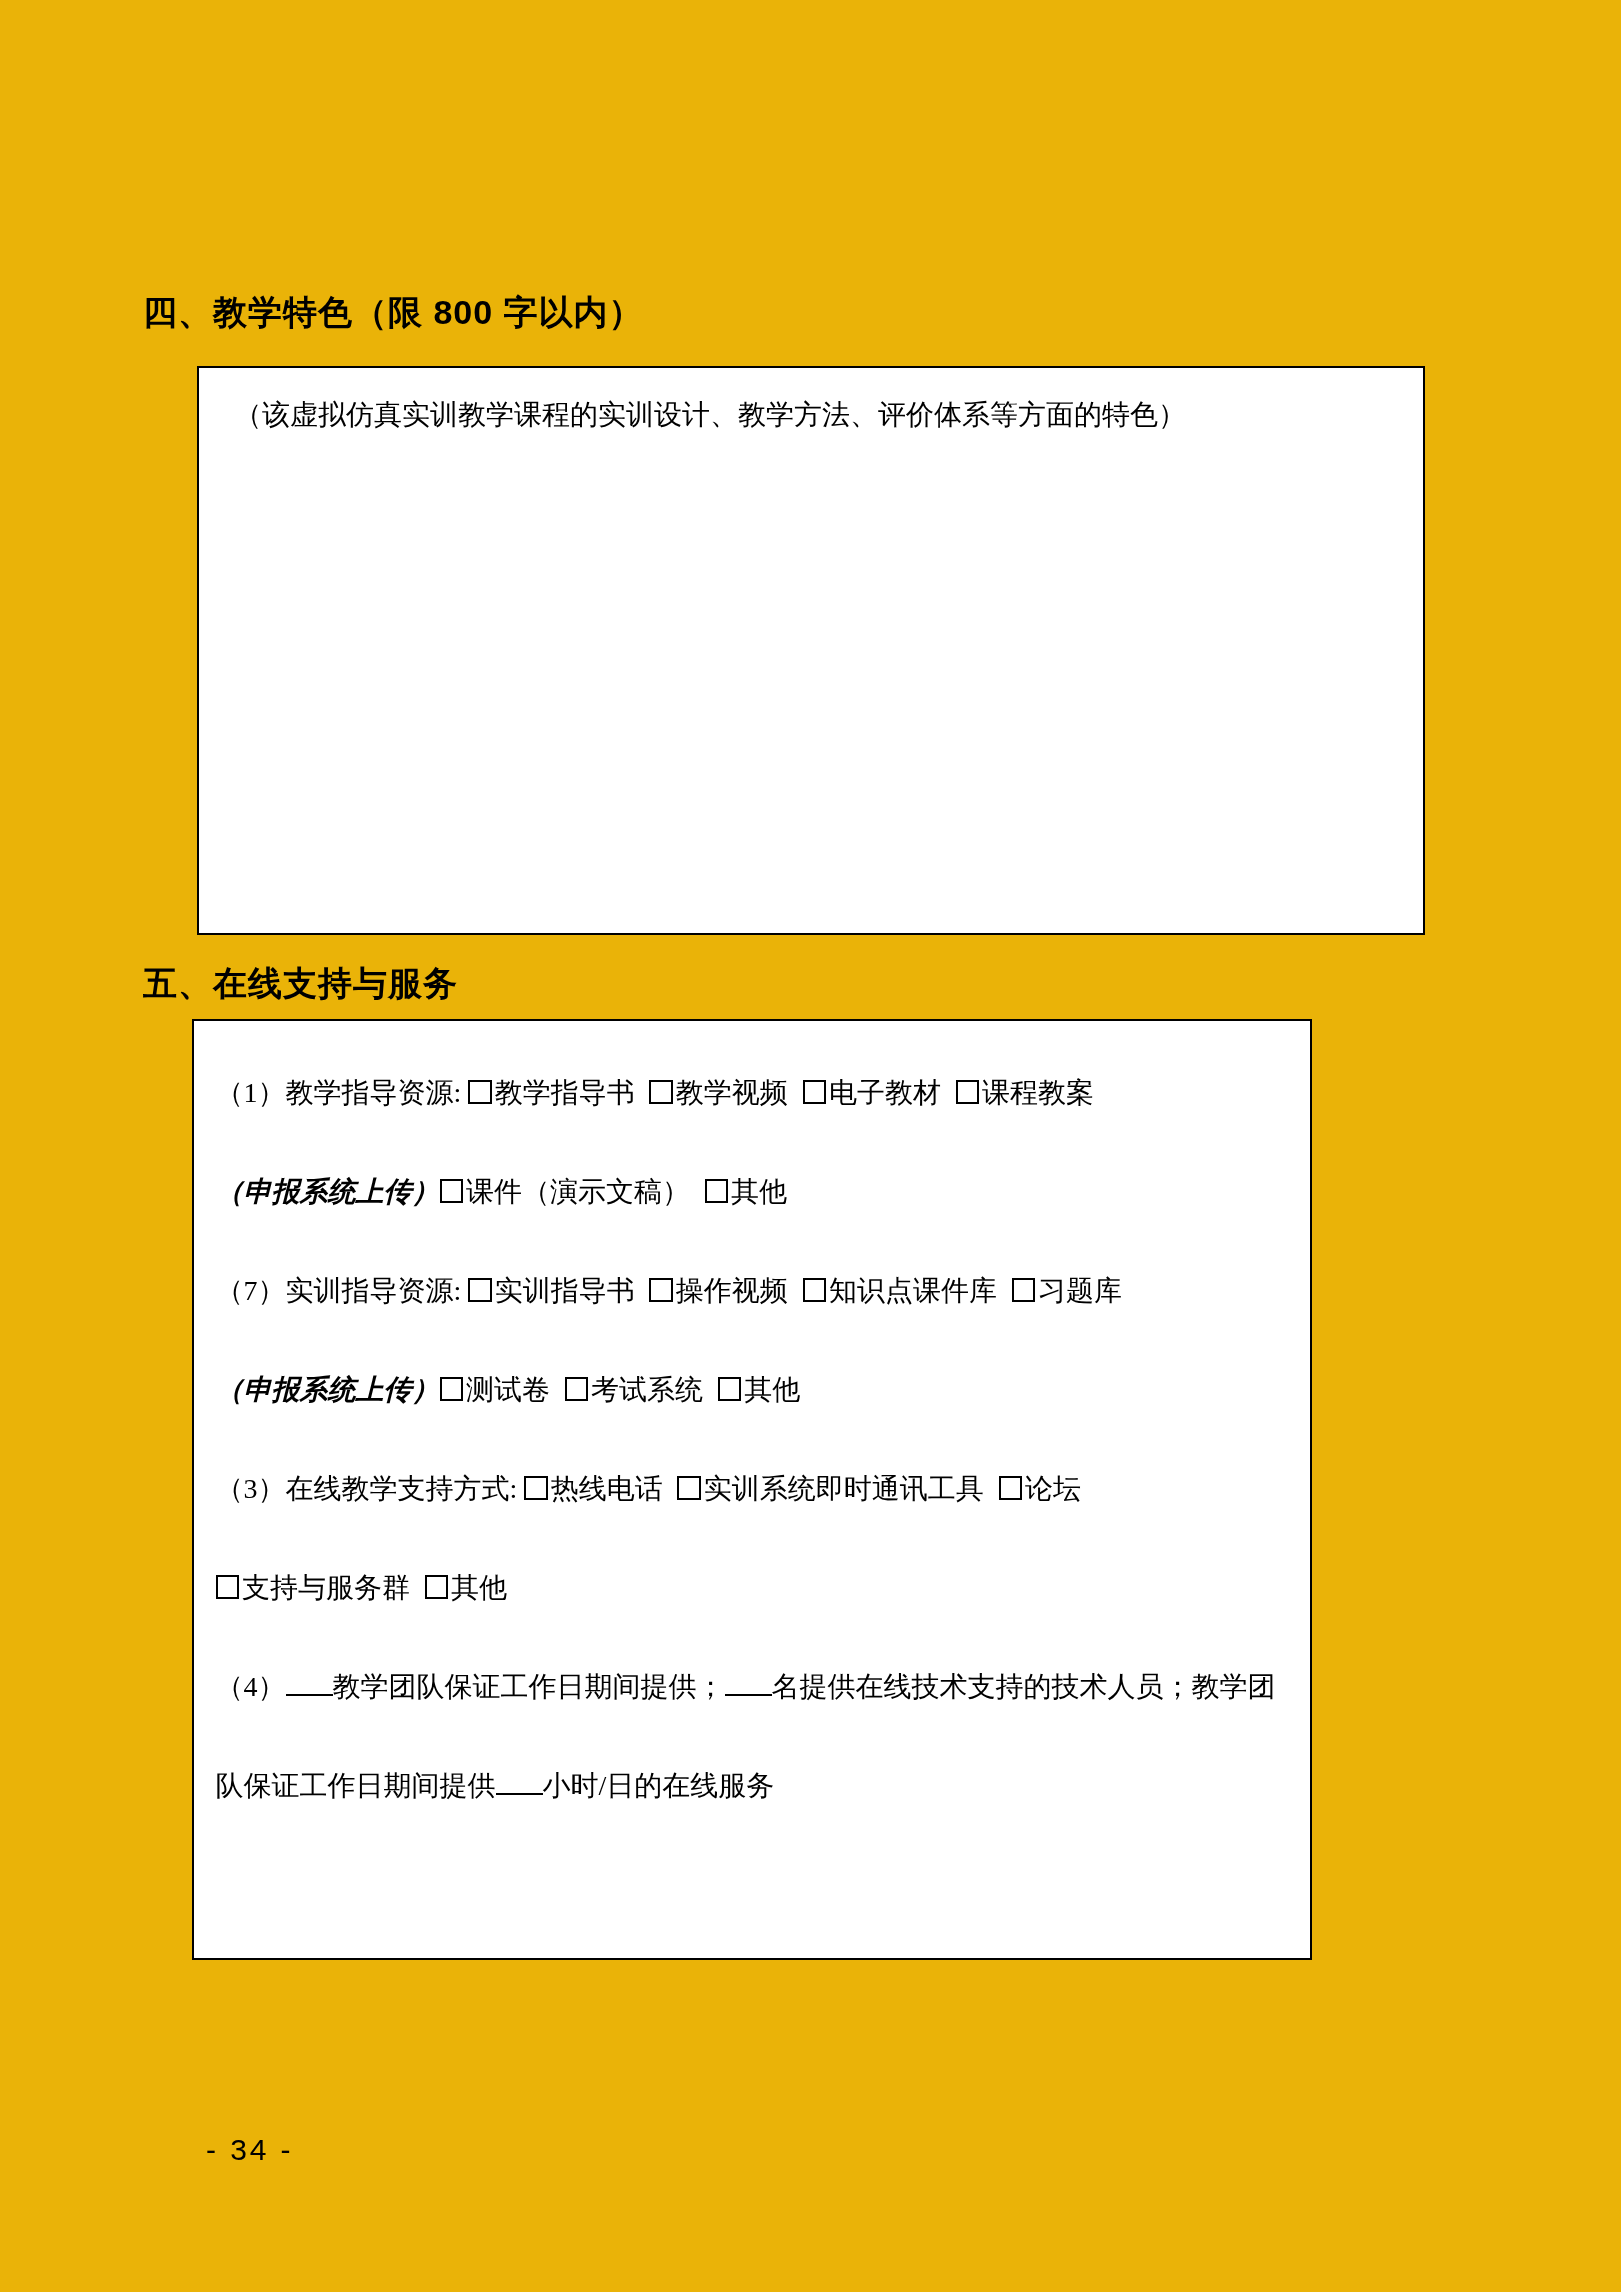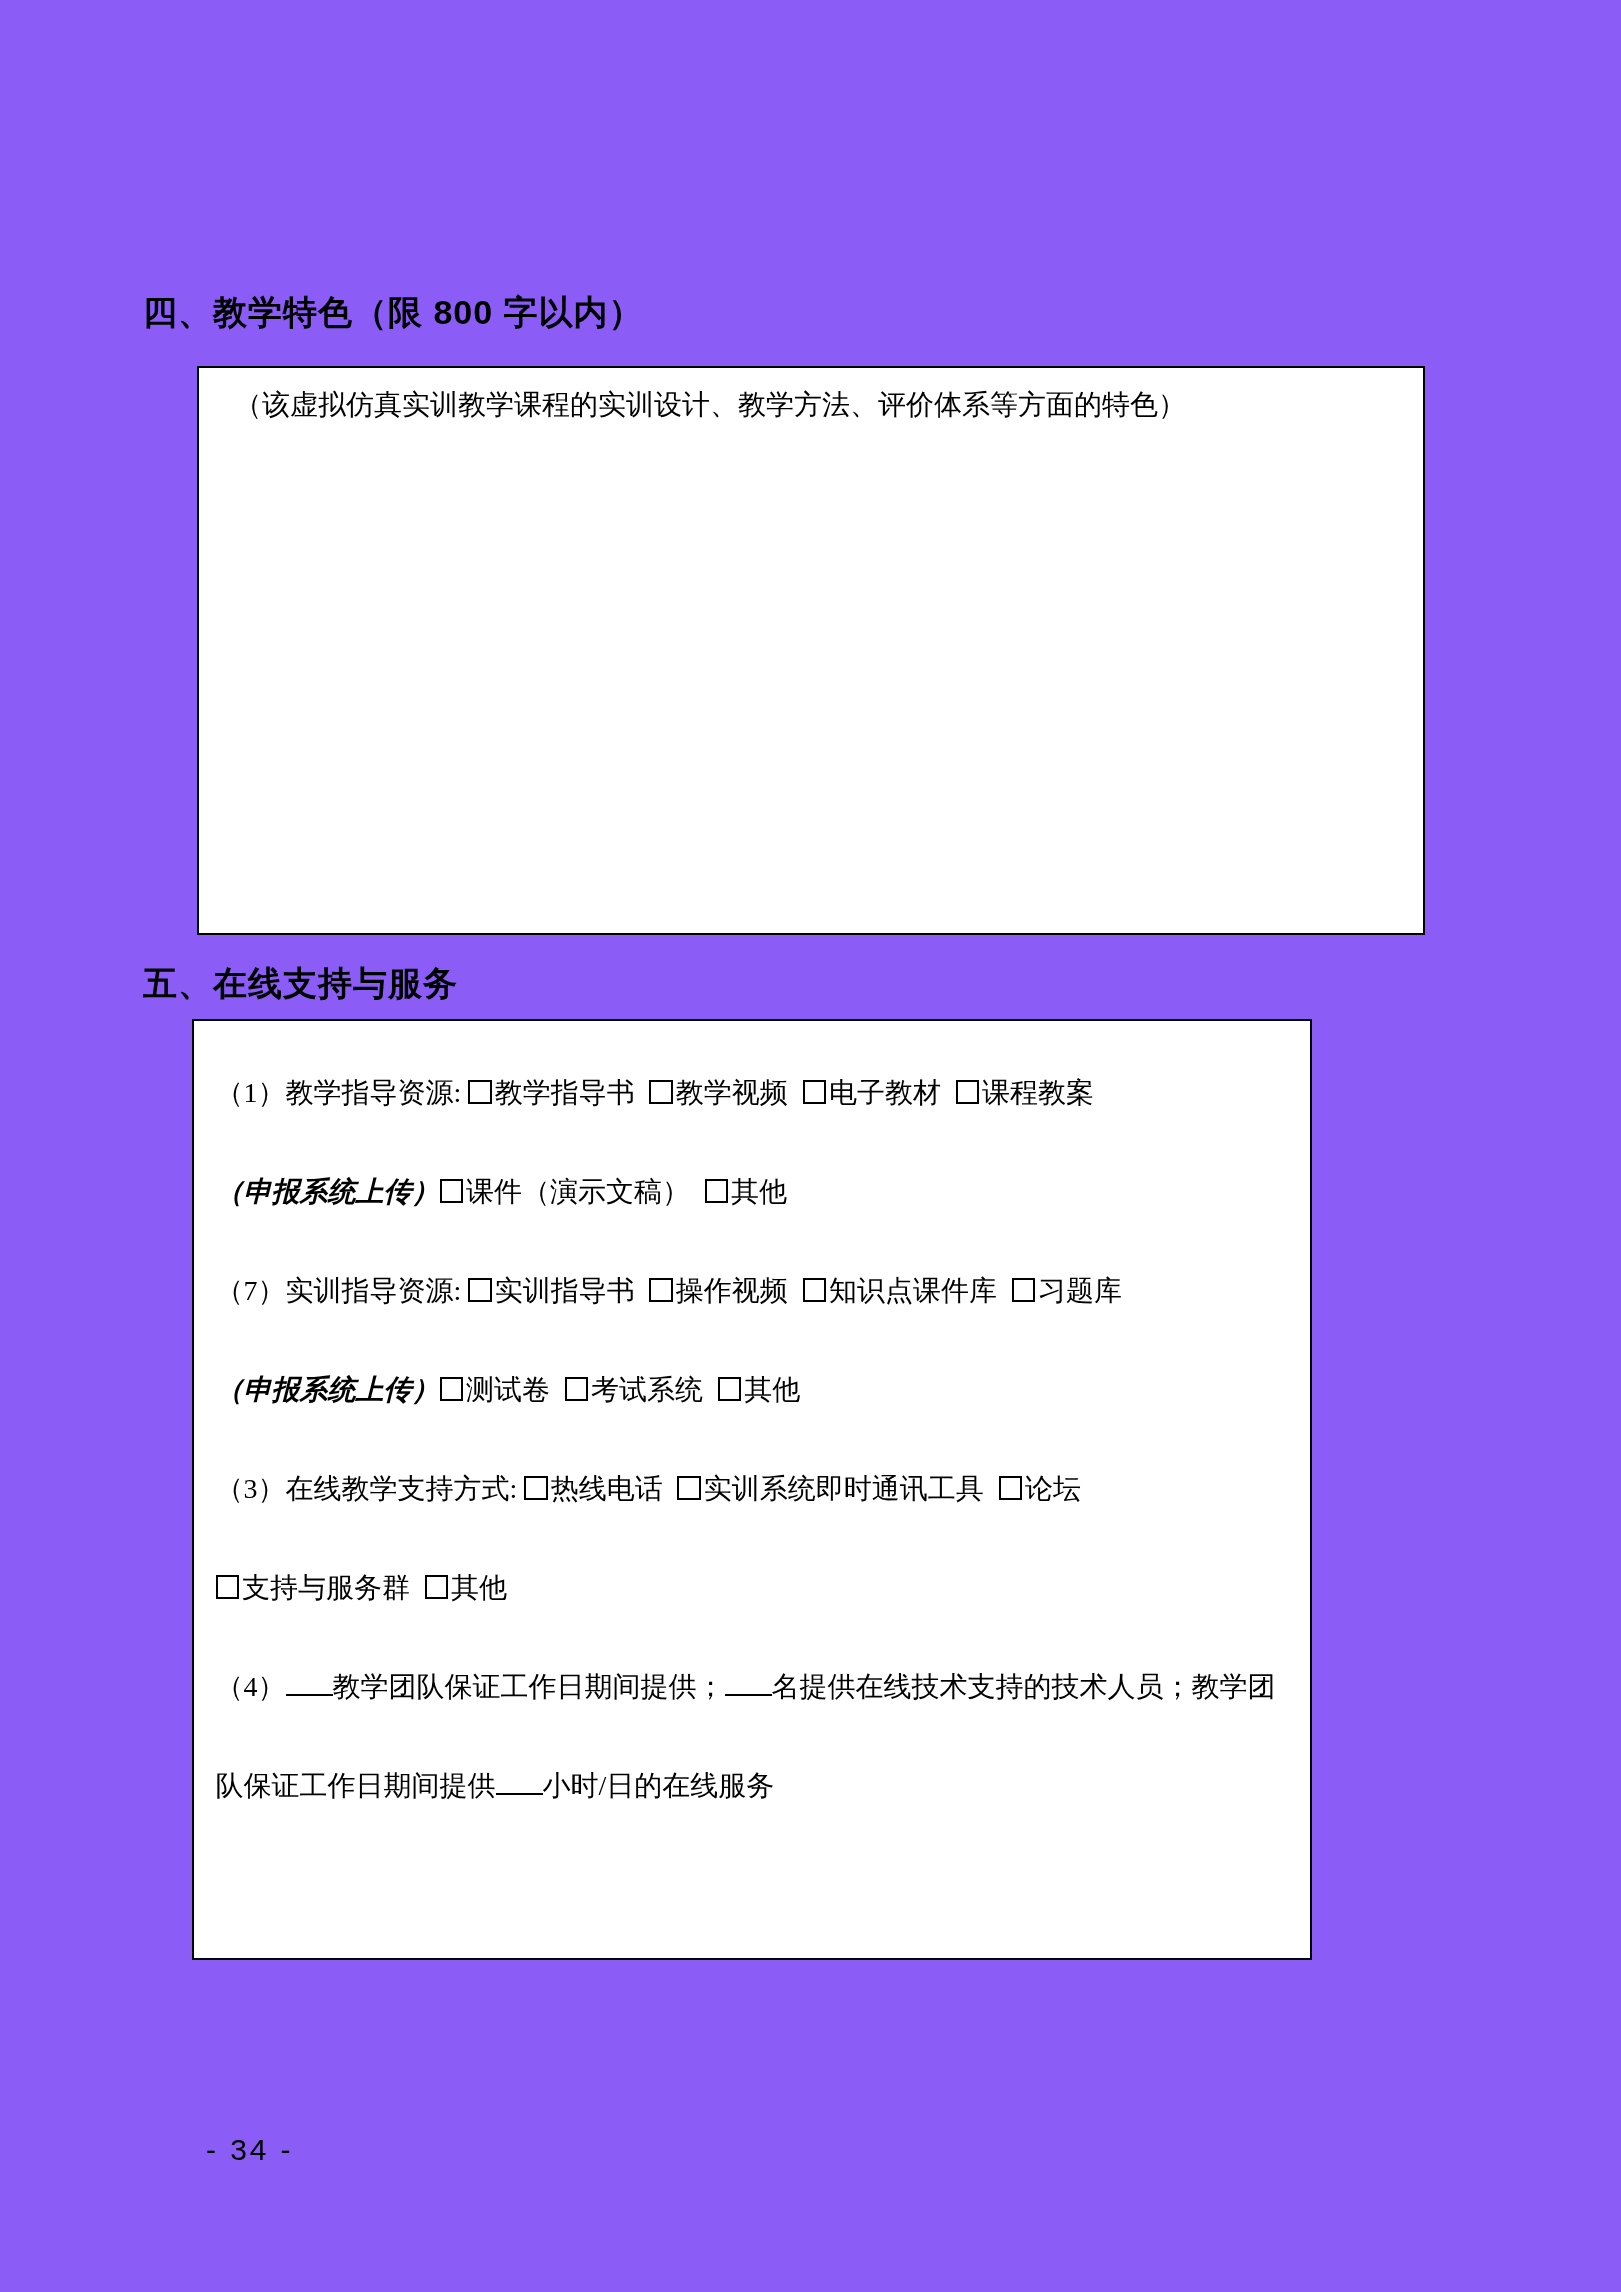--- a/index.html
+++ b/index.html
@@ -4,21 +4,21 @@
 <style>
   html, body {
     margin: 0;
     padding: 0;
     background: #ffffff;
   }
   .page {
     position: relative;
     width: 1621px;
     height: 2293px;
-    background: #8b5cf6;
+    background: #eab308;
     font-family: "Liberation Serif", "DejaVu Serif", serif;
     color: #000000;
     overflow: hidden;
   }
   .section-heading {
     position: absolute;
     left: 143px;
     font-family: "Liberation Sans", "DejaVu Sans", sans-serif;
     font-weight: 700;
     font-size: 34px;
@@ -32,21 +32,21 @@
     position: absolute;
     border: 2px solid #000000;
     background: #ffffff;
     box-sizing: border-box;
   }
   .box-features {
     left: 197px;
     top: 366px;
     width: 1228px;
     height: 569px;
-    padding: 14px 37px 0 35px;
+    padding: 24px 37px 0 35px;
   }
   .box-features .hint {
     font-size: 28px;
     line-height: 45px;
     margin: 0;
   }
   .box-online {
     left: 192px;
     top: 1019px;
     width: 1120px;

